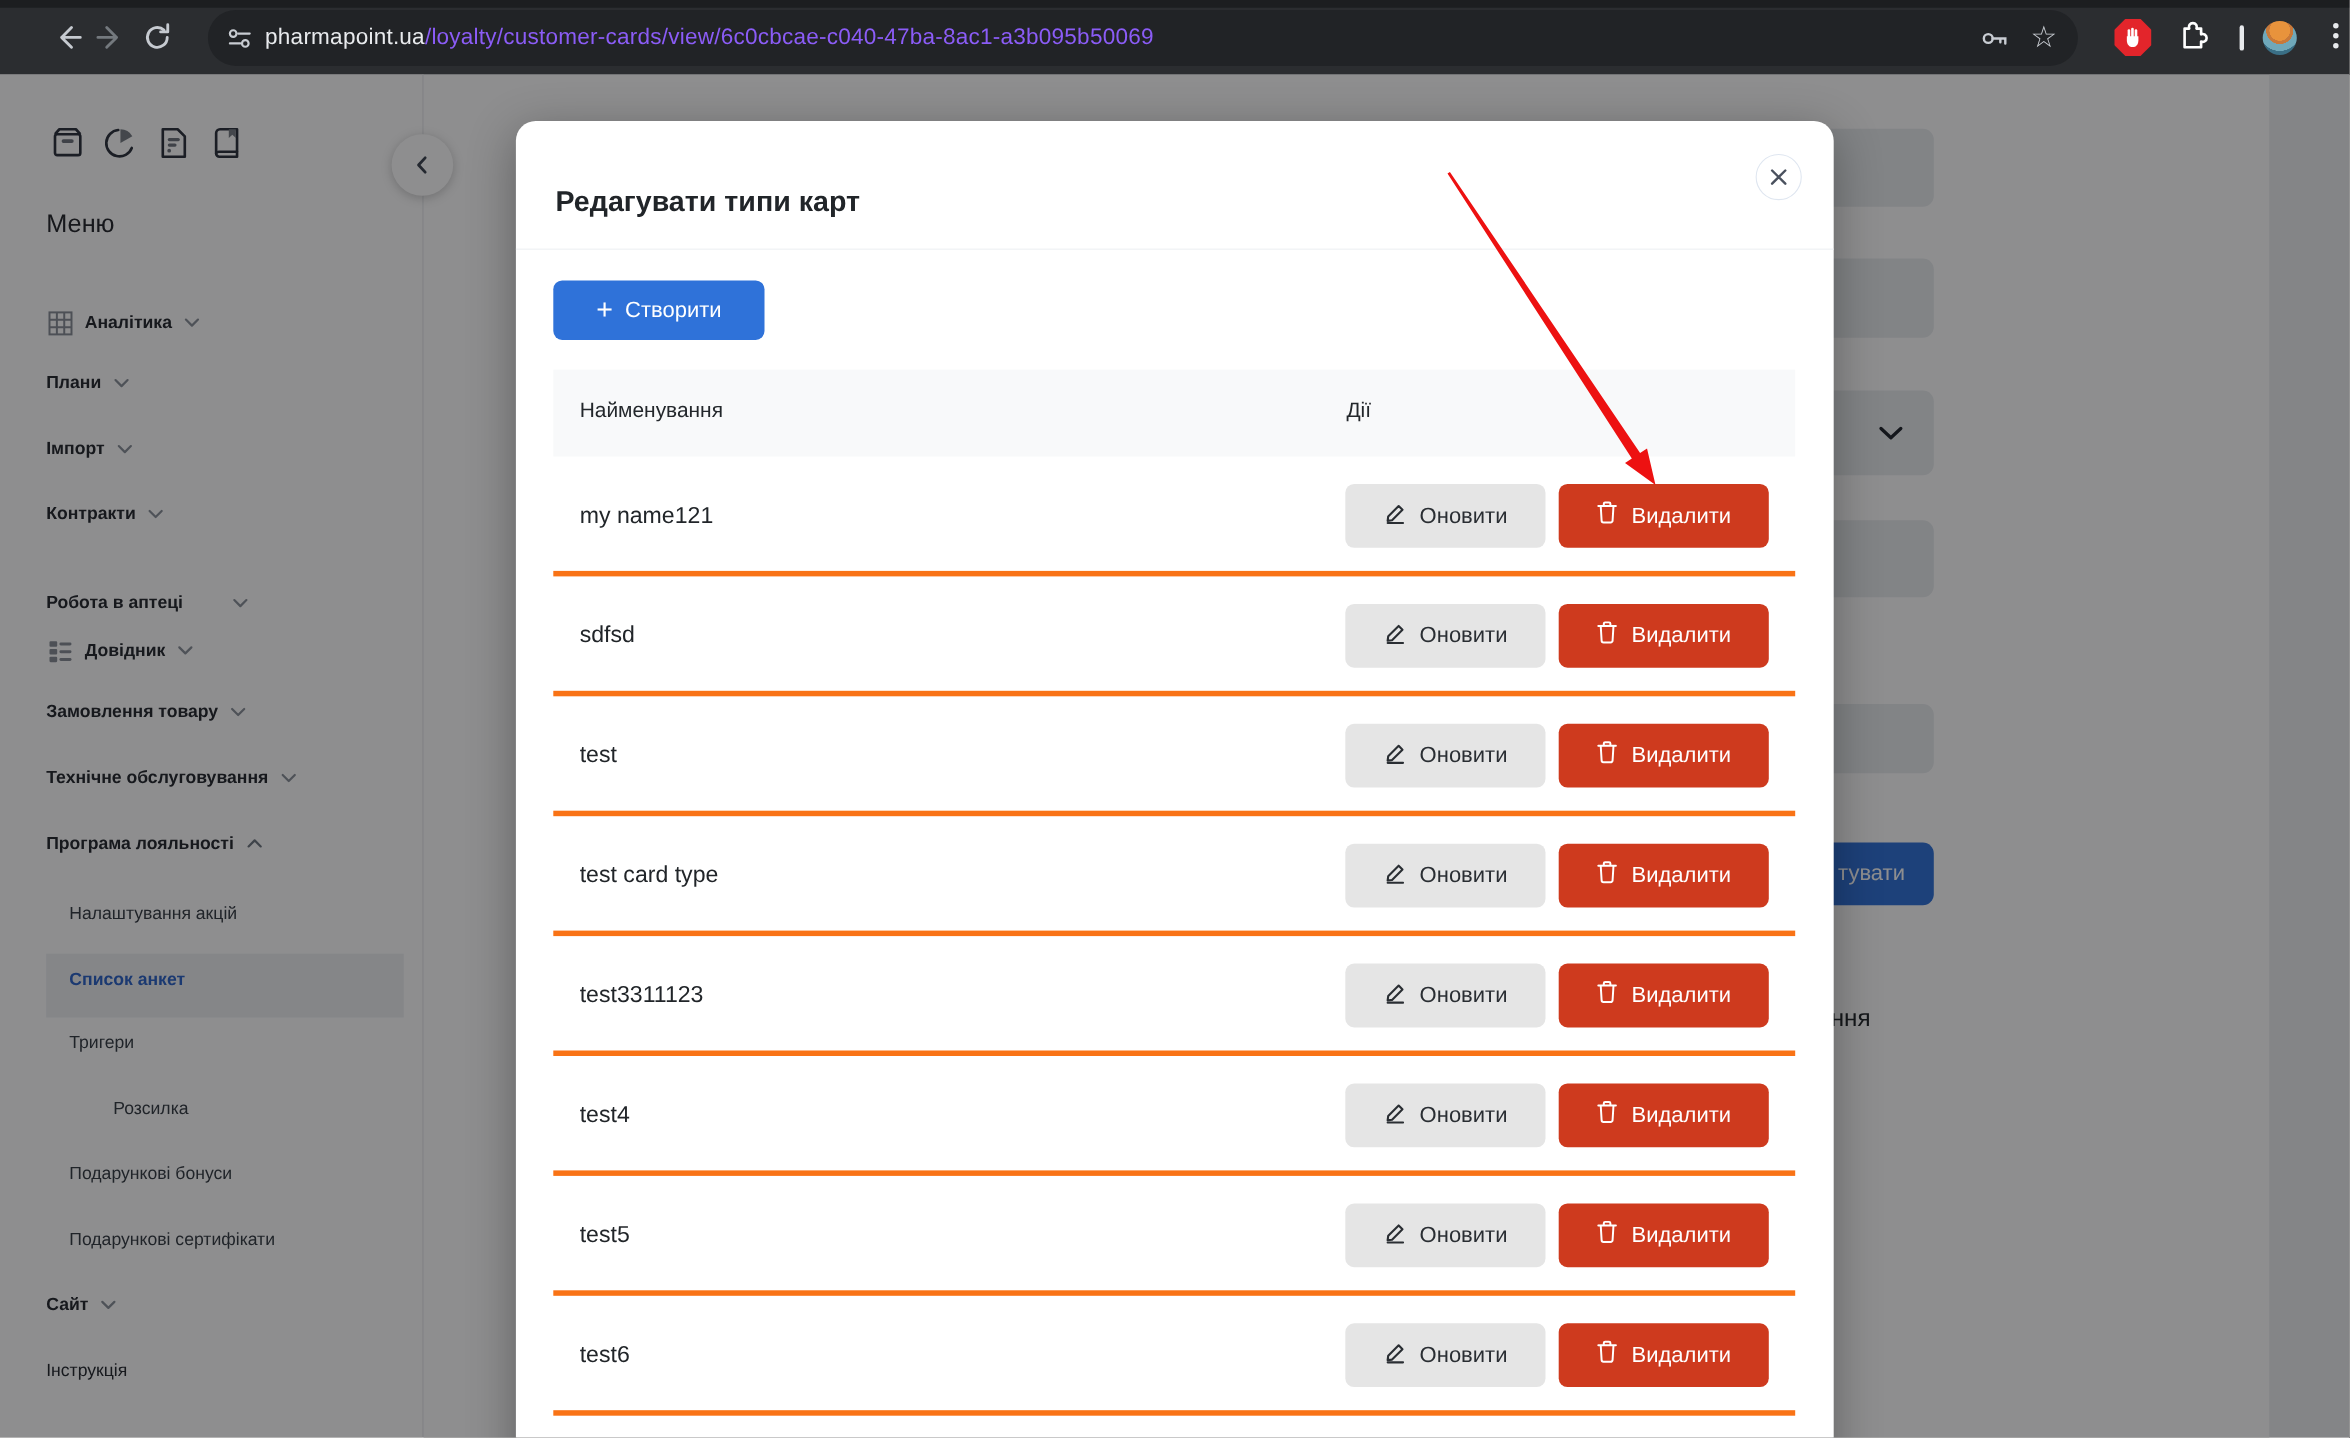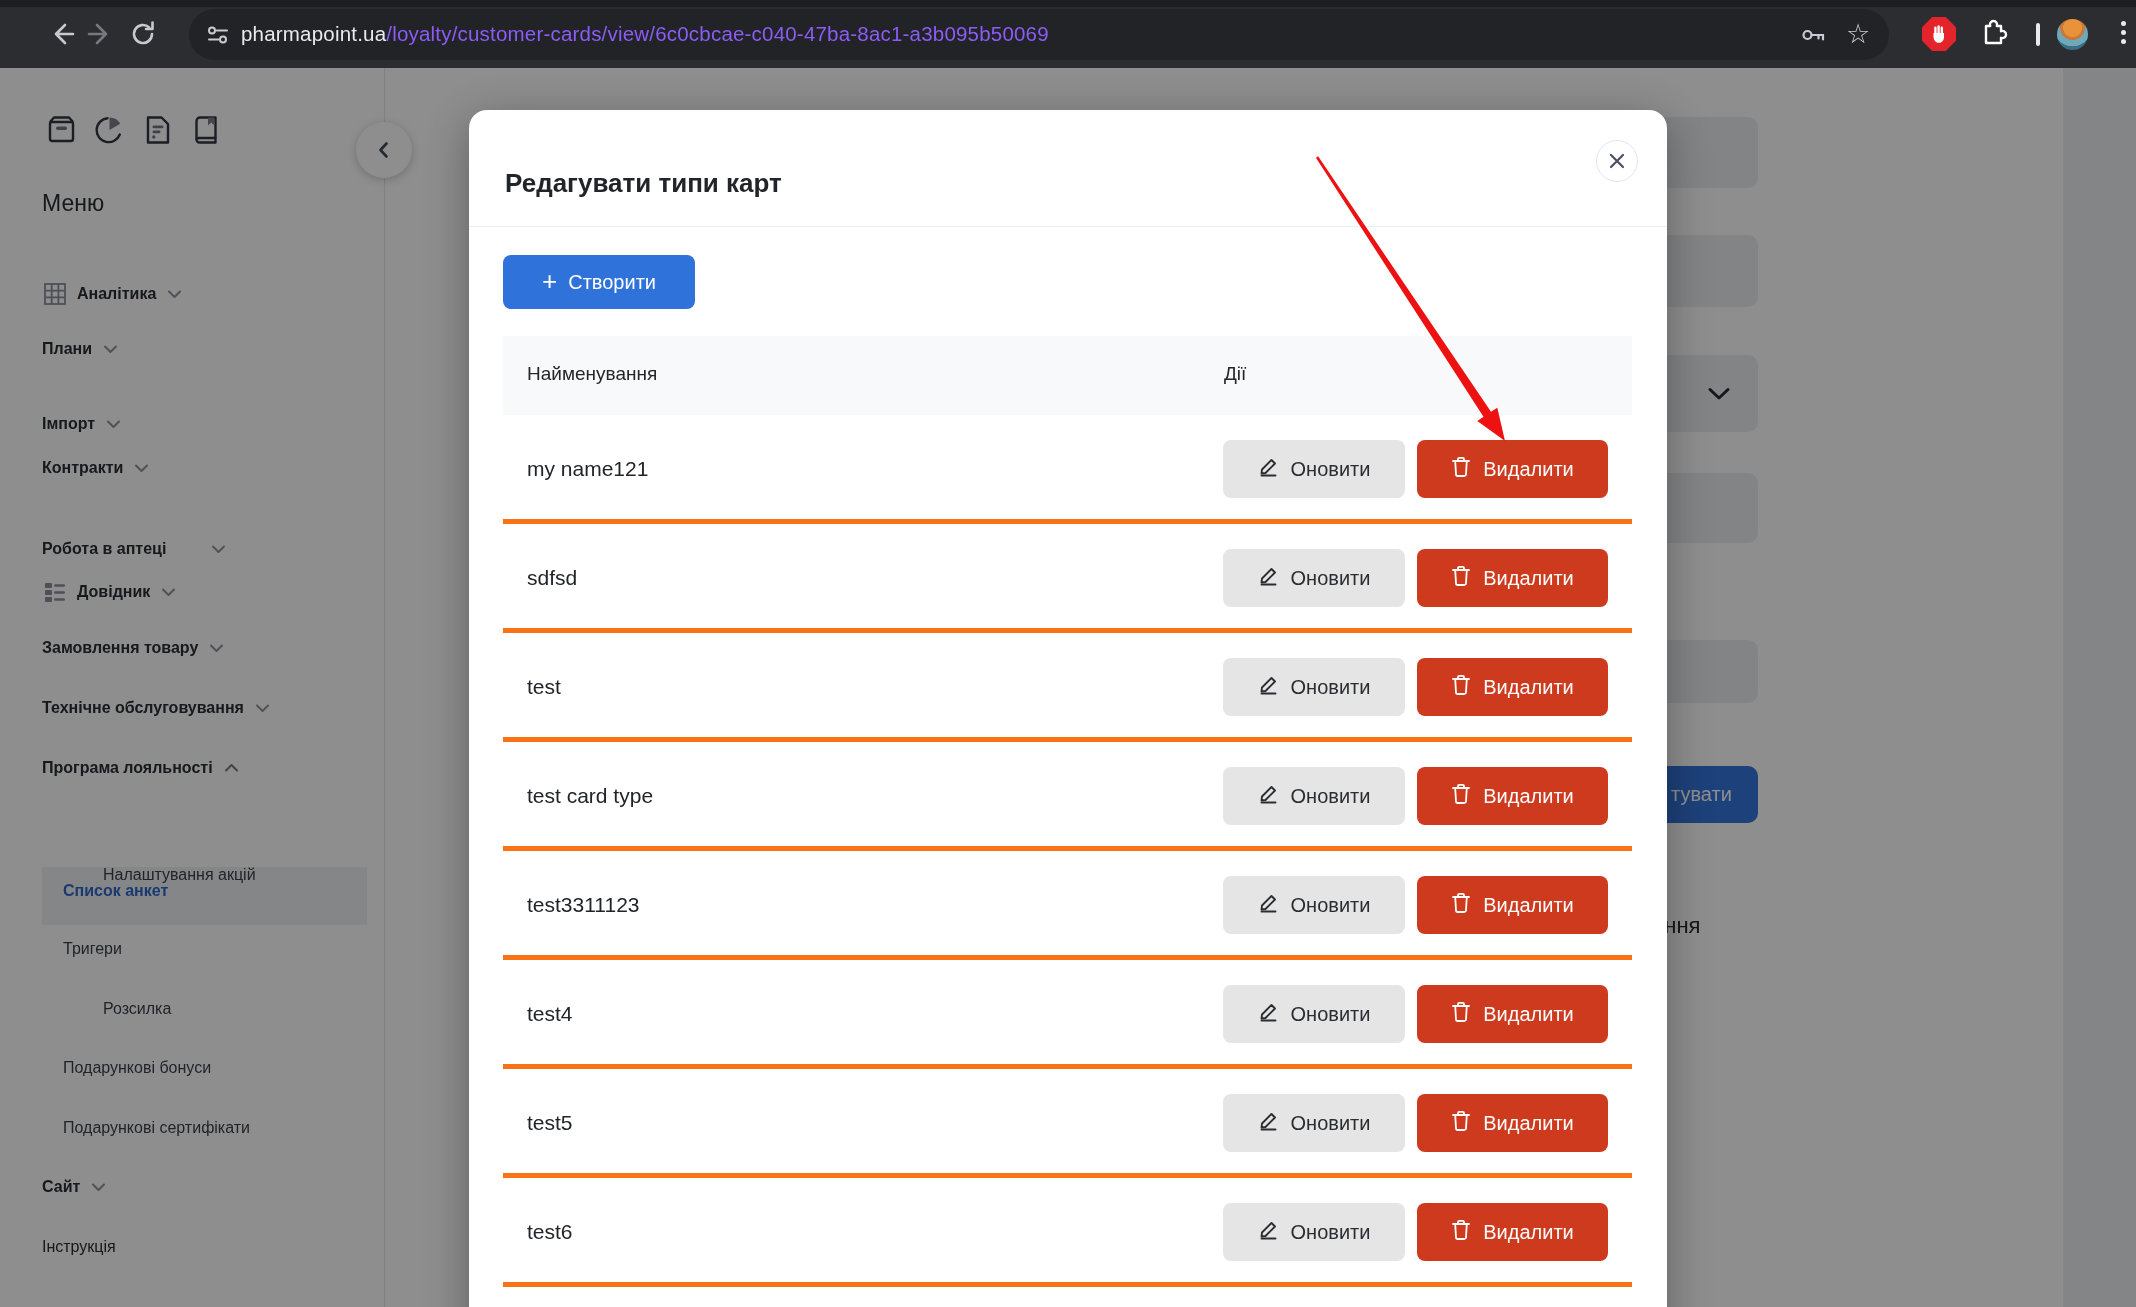--- a/index.html
+++ b/index.html
@@ -188,21 +188,21 @@
             <span><svg class="chev" width="15" height="10" viewBox="0 0 15 10">
                 <path d="M2 2.5 L7.5 8 L13 2.5" stroke="#8a9099" stroke-width="2" fill="none" stroke-linecap="round" stroke-linejoin="round"></path>
               </svg></span>
           </div>
           <div class="side-item" style="top: 272px;">
             <span class="lbl parent">Плани</span>
             <span><svg class="chev" width="15" height="10" viewBox="0 0 15 10">
                 <path d="M2 2.5 L7.5 8 L13 2.5" stroke="#8a9099" stroke-width="2" fill="none" stroke-linecap="round" stroke-linejoin="round"></path>
               </svg></span>
           </div>
-          <div class="side-item" style="top: 347px;">
+          <div class="side-item" style="top: 332px;">
             <span class="lbl parent">Імпорт</span>
             <span><svg class="chev" width="15" height="10" viewBox="0 0 15 10">
                 <path d="M2 2.5 L7.5 8 L13 2.5" stroke="#8a9099" stroke-width="2" fill="none" stroke-linecap="round" stroke-linejoin="round"></path>
               </svg></span>
           </div>
           <div class="side-item" style="top: 391px;">
             <span class="lbl parent">Контракти</span>
             <span><svg class="chev" width="15" height="10" viewBox="0 0 15 10">
                 <path d="M2 2.5 L7.5 8 L13 2.5" stroke="#8a9099" stroke-width="2" fill="none" stroke-linecap="round" stroke-linejoin="round"></path>
               </svg></span>
@@ -240,21 +240,21 @@
             <span><svg class="chev" width="15" height="10" viewBox="0 0 15 10">
                 <path d="M2 2.5 L7.5 8 L13 2.5" stroke="#8a9099" stroke-width="2" fill="none" stroke-linecap="round" stroke-linejoin="round"></path>
               </svg></span>
           </div>
           <div class="side-item" style="top: 691px;">
             <span class="lbl parent">Програма лояльності</span>
             <span><svg class="chev" width="15" height="10" viewBox="0 0 15 10">
                 <path d="M2 7.5 L7.5 2 L13 7.5" stroke="#6e7780" stroke-width="2" fill="none" stroke-linecap="round" stroke-linejoin="round"></path>
               </svg></span>
           </div>
-          <div class="side-item indent" style="top: 798px; margin-left: 40px;">
+          <div class="side-item indent" style="top: 754px;">
             <span class="lbl sub">Налаштування акцій</span>
           </div>
           <div class="side-item indent" style="top: 814px;">
             <span class="lbl sub selected">Список анкет</span>
           </div>
           <div class="side-item indent" style="top: 872px;">
             <span class="lbl sub">Тригери</span>
           </div>
           <div class="side-item indent" style="top: 932px; margin-left: 40px;">
             <span class="lbl sub">Розсилка</span>

